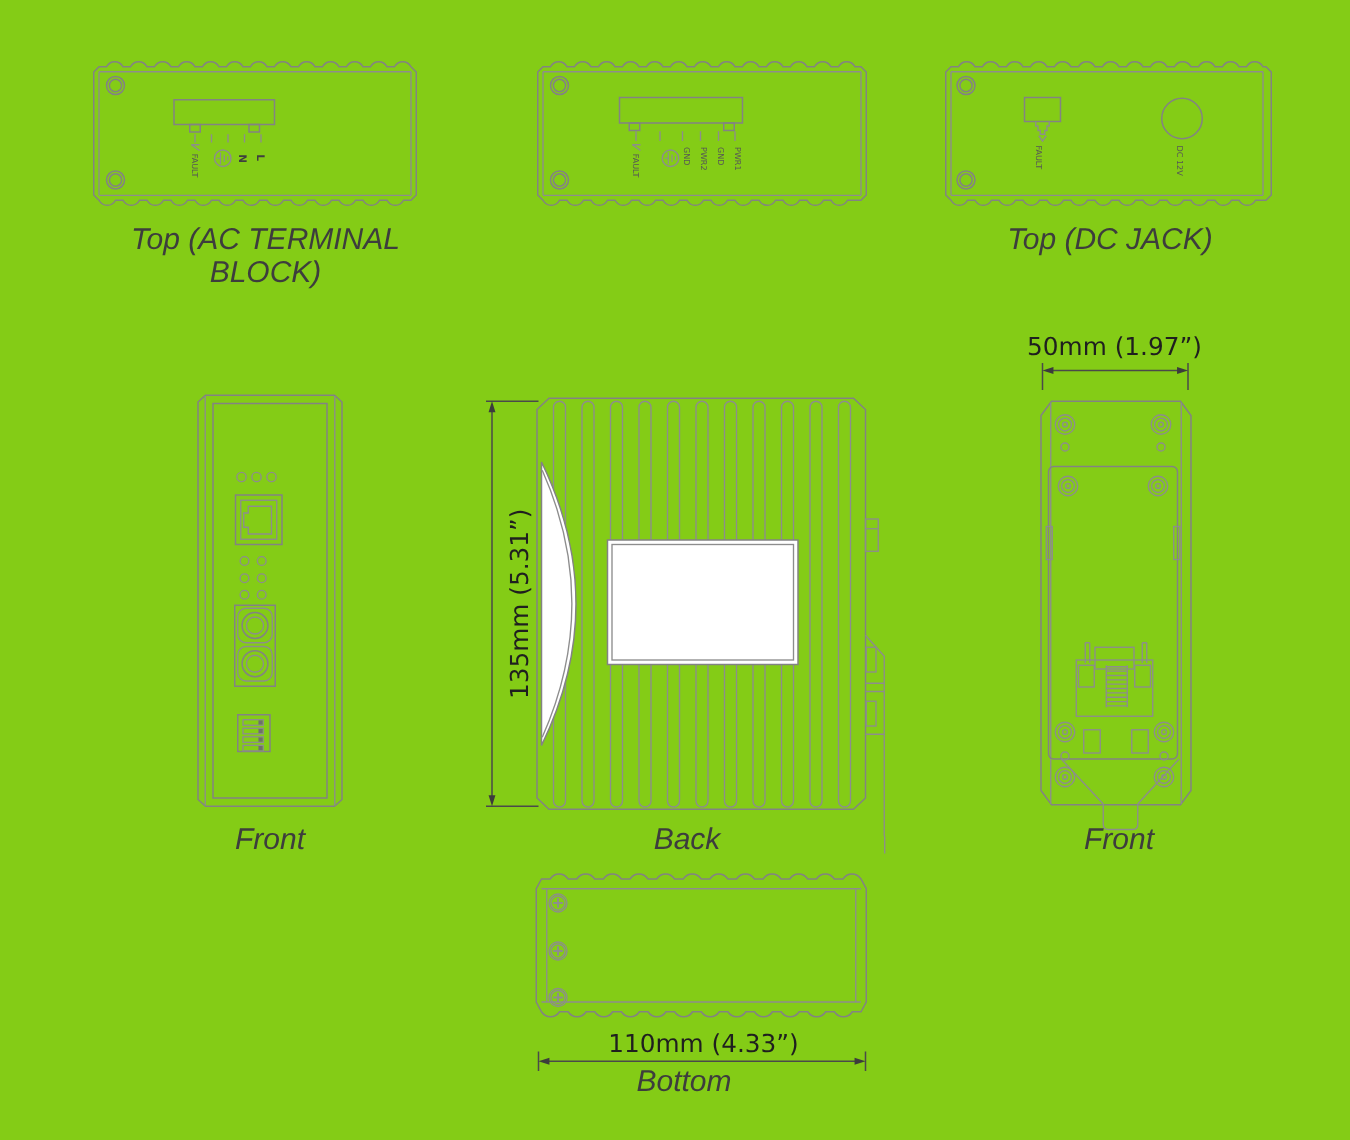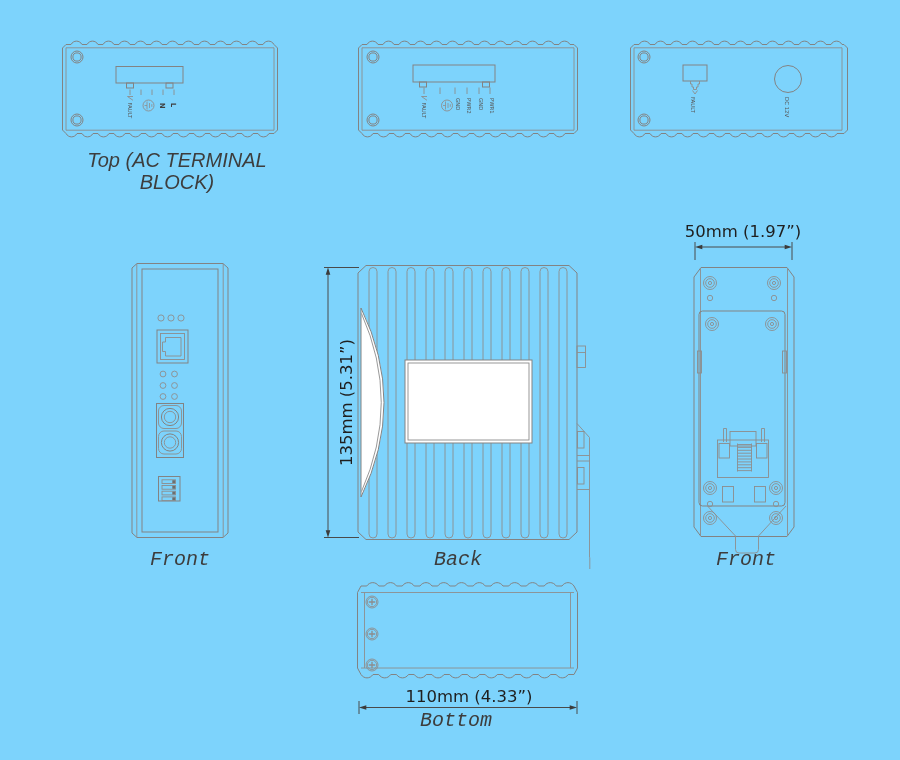--- a/index.html
+++ b/index.html
@@ -1,30 +1,30 @@
 <!DOCTYPE html>
 <html><head>
 <meta charset="utf-8">
 <style>
   html,body{margin:0;padding:0;background:#fff;}
-  .canvas{position:relative;width:900px;height:760px;background:#7dd3fc;overflow:hidden;
+  .canvas{position:relative;width:900px;height:760px;background:#84cc16;overflow:hidden;
           font-family:"Liberation Sans",sans-serif;}
   svg.view{position:absolute;overflow:visible;}
   svg .ln{fill:none;stroke:#838383;stroke-width:1;}
   svg .lnt{fill:none;stroke:#8d8d8d;stroke-width:.9;}
   svg .wfill{fill:#ffffff;stroke:#838383;stroke-width:1;}
   svg text{font-family:"DejaVu Sans",sans-serif;}
   svg text.tiny{fill:#565656;font-size:5.4px;}
   svg text.tinyb{fill:#3f3f3f;font-size:7px;font-weight:bold;}
   svg text.dim{fill:#1f1f1f;font-size:16.5px;font-family:"DejaVu Sans",sans-serif;}
   svg .arrow{fill:#3c3c3c;stroke:none;}
   svg .dimln{fill:none;stroke:#4a4a4a;stroke-width:1;}
   .cap{position:absolute;width:240px;text-align:center;font-style:italic;font-size:20px;
        line-height:22px;color:#3d3d3d;}
-  .cap.small{width:120px;font-family:Liberation Mono, monospace;}
+  .cap.small{width:120px;}
 </style>
 </head>
 <body>
 
 <div class="canvas">
 
   <svg class="view" style="left:50px;top:30px" width="240" height="118" viewBox="50 30 240 118">
     <path class="ln" d="M66 44.5l5 0c2.5 -4.5 8.5 -4.5 11 0l5 0c2.5 -4.5 8.5 -4.5 11 0l5 0c2.5 -4.5 8.5 -4.5 11 0l5 0c2.5 -4.5 8.5 -4.5 11 0l5 0c2.5 -4.5 8.5 -4.5 11 0l5 0c2.5 -4.5 8.5 -4.5 11 0l5 0c2.5 -4.5 8.5 -4.5 11 0l5 0c2.5 -4.5 8.5 -4.5 11 0l5 0c2.5 -4.5 8.5 -4.5 11 0l5 0c2.5 -4.5 8.5 -4.5 11 0l5 0c2.5 -4.5 8.5 -4.5 11 0l5 0c2.5 -4.5 8.5 -4.5 11 0l5 0c2.5 -4.5 8.5 -4.5 11 0L277.5 48V130L274 133.5l-5 0c-2.5 4.5 -8.5 4.5 -11 0l-5 0c-2.5 4.5 -8.5 4.5 -11 0l-5 0c-2.5 4.5 -8.5 4.5 -11 0l-5 0c-2.5 4.5 -8.5 4.5 -11 0l-5 0c-2.5 4.5 -8.5 4.5 -11 0l-5 0c-2.5 4.5 -8.5 4.5 -11 0l-5 0c-2.5 4.5 -8.5 4.5 -11 0l-5 0c-2.5 4.5 -8.5 4.5 -11 0l-5 0c-2.5 4.5 -8.5 4.5 -11 0l-5 0c-2.5 4.5 -8.5 4.5 -11 0l-5 0c-2.5 4.5 -8.5 4.5 -11 0l-5 0c-2.5 4.5 -8.5 4.5 -11 0l-5 0c-2.5 4.5 -8.5 4.5 -11 0L62.5 130V48Z"></path>
     <path class="lnt" d="M66 47.8H274M66 130.2H274M66 47.8V130.2M274 47.8V130.2"></path>
     <g class="ln">
@@ -88,20 +88,21 @@
     </g>
     <g class="ln">
       <rect x="683" y="65" width="24" height="16"></rect>
       <path class="lnt" d="M690.5 81V84H692V87H693.5V89.5H696.5V87H698V84H699.5V81"></path>
       <path class="lnt" d="M692.5 90.5L695 94L697.5 90.5"></path>
     </g>
     <text class="tiny" x="690.5" y="97" transform="rotate(90 690.5 97)">FAULT</text>
     <circle class="ln" cx="788" cy="79" r="13.5"></circle>
     <text class="tiny" x="784.5" y="97" transform="rotate(90 784.5 97)">DC 12V</text>
   </svg>
+  <div class="cap" style="left:620px;top:149px">Top (DC JACK)</div>
 
   <svg class="view" style="left:120px;top:255px" width="120" height="295" viewBox="120 255 120 295">
     <path class="ln" d="M132 268L137 263.5H223L228 268V533L223 537.5H137L132 533Z"></path>
     <path class="lnt" d="M136.8 264V537M223.2 264V537"></path>
     <rect class="ln" x="142" y="269" width="76" height="263"></rect>
     <g class="lnt">
       <circle cx="161" cy="318" r="3.1"></circle>
         <circle cx="171" cy="318" r="3.1"></circle>
         <circle cx="181" cy="318" r="3.1"></circle>
     </g>

